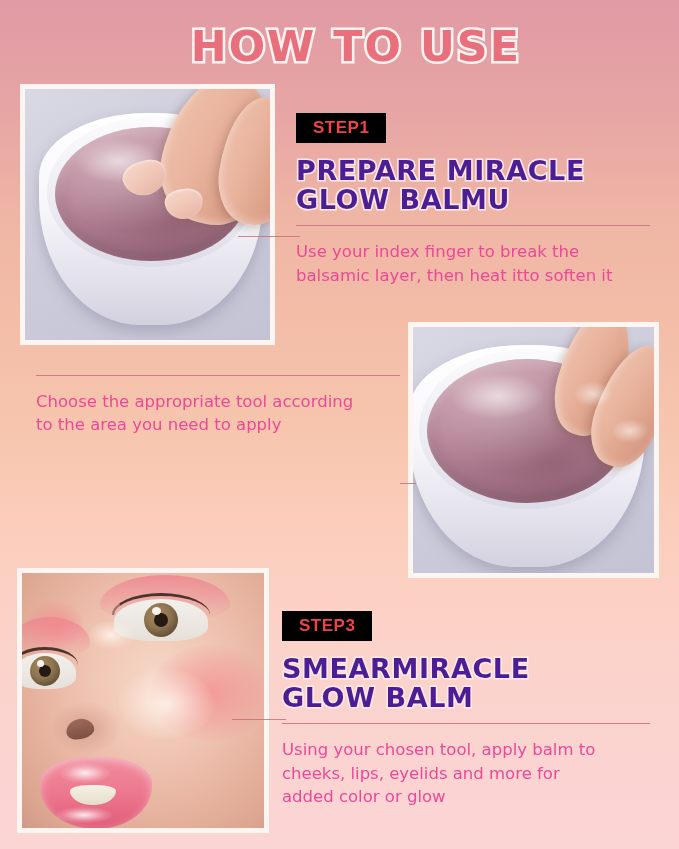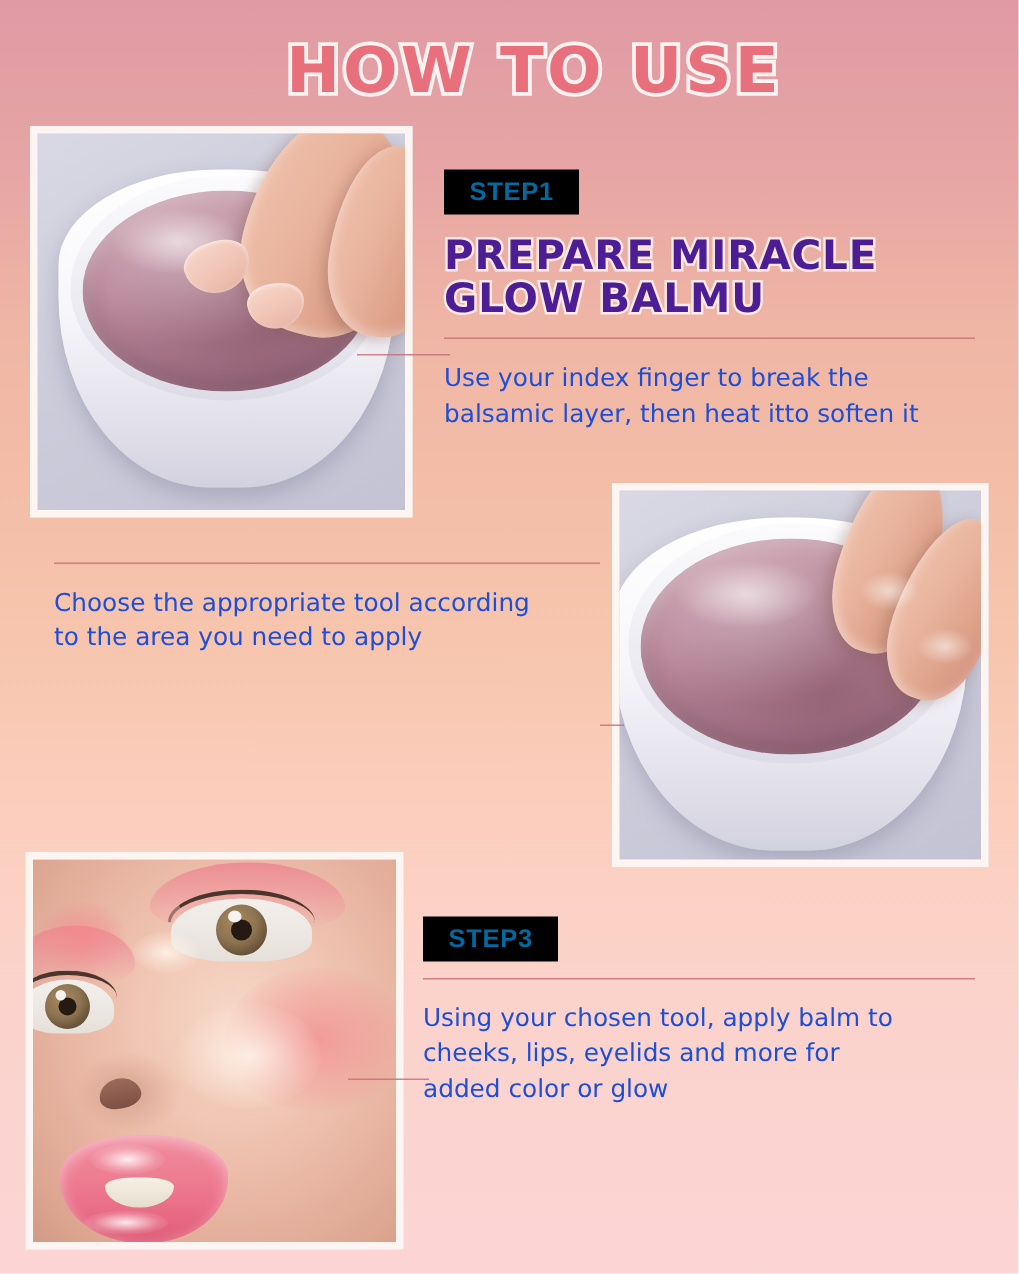--- a/index.html
+++ b/index.html
@@ -162,21 +162,21 @@
     border-radius: 50%;
     background: radial-gradient(ellipse at center, rgba(190,130,110,.45) 0%, rgba(190,130,110,0) 70%);
   }
 
   
   .step-block { position: absolute; }
 
   .badge {
     display: inline-block;
     background: #000000;
-    color: #0369a1;
+    color: #ef4444;
     font-family: "Liberation Sans", sans-serif;
     font-size: 17px;
     font-weight: bold;
     letter-spacing: .5px;
     padding: 6px 17px 7px 17px;
     line-height: 1;
     text-align: right;
   }
 
   .step-head {
@@ -194,21 +194,21 @@
   .rule {
     height: 1px;
     background: #c8707c;
     opacity: .85;
   }
 
   .step-body {
     font-family: "DejaVu Sans", sans-serif;
     font-size: 16.5px;
     line-height: 1.42;
-    color: #1d4ed8;
+    color: #ec4899;
     white-space: pre-line;
   }
 
   
   .connector {
     position: absolute;
     height: 1px;
     background: #c8707c;
     opacity: .85;
   }
@@ -298,20 +298,22 @@
 
       <div class="lips" style="left:18px; top:184px; width:112px; height:72px;"></div>
       <div class="teeth" style="left:48px; top:212px; width:46px; height:20px;"></div>
       <div class="lip-gloss" style="left:38px; top:190px; width:50px; height:20px;"></div>
       <div class="lip-gloss" style="left:34px; top:234px; width:56px; height:16px;"></div>
     </div>
   </div>
 
   <div class="step-block" style="left:282px; top:611px; width:372px;">
     <span class="badge">STEP3</span>
+    <div class="step-head" style="margin-top:13px;">SMEARMIRACLE
+GLOW BALM</div>
     <div class="rule" style="margin-top:11px; width:368px;"></div>
     <div class="step-body" style="margin-top:14px;">Using your chosen tool, apply balm to
 cheeks, lips, eyelids and more for
 added color or glow</div>
   </div>
   <div class="connector" style="left:232px; top:719px; width:54px;"></div>
 
 </div>
 
 </body></html>

